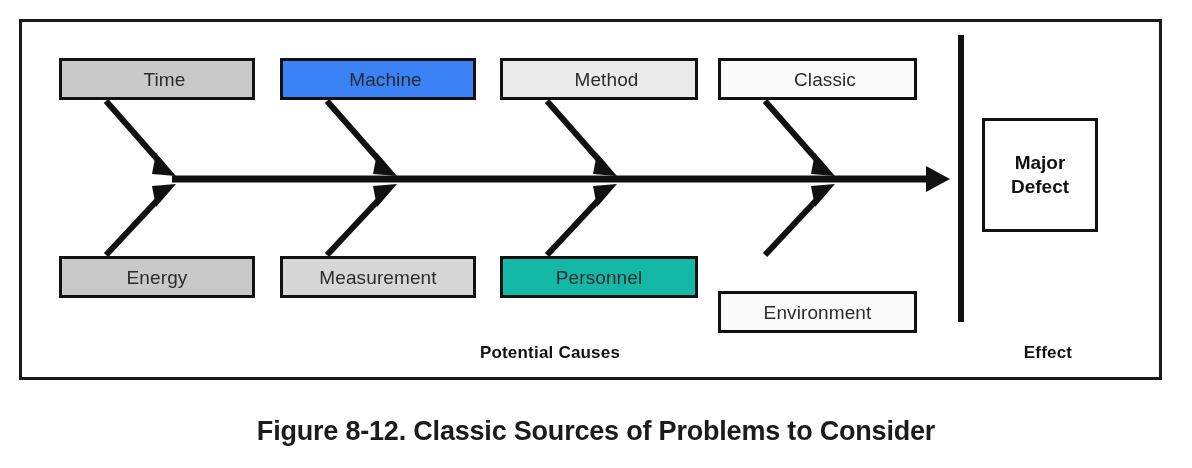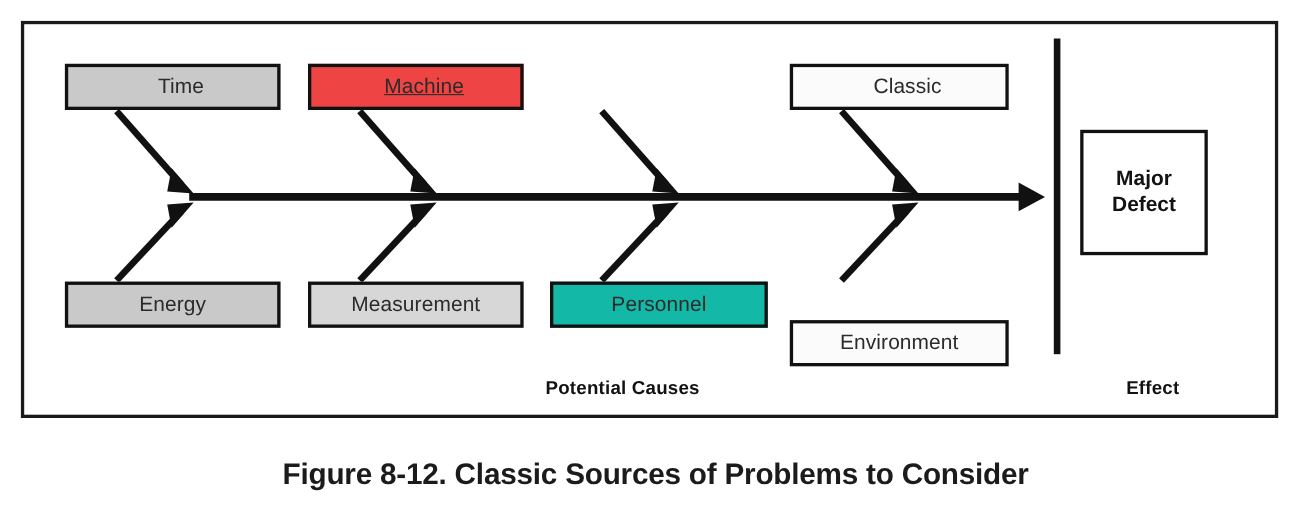--- a/index.html
+++ b/index.html
@@ -98,21 +98,21 @@
   .section-label {
     position: absolute;
     font-weight: bold;
     font-size: 17px;
     color: #121212;
     white-space: nowrap;
     font-stretch: condensed;
     letter-spacing: 0.2px;
   }
   #label-causes {
-    left: 16px;
+    left: 0;
     top: 343px;
     width: 1100px;
     text-align: center;
   }
   #label-effect {
     left: 962px;
     top: 343px;
     width: 172px;
     text-align: center;
   }
@@ -187,22 +187,25 @@
     </g>
     <g>
       <line x1="765" y1="255" x2="824" y2="192" stroke="#111111" stroke-width="6"></line>
       <polygon points="811,186 835,184 815,207" fill="#111111"></polygon>
     </g>
   </svg>
 
   <div class="cause-box row-top col-1" style="background: rgb(201, 201, 201);">
     <span class="cause-label">Time</span>
   </div>
-  <div class="cause-box row-top col-2" style="background: #ef4444; text-decoration: underline;">
+  <div class="cause-box row-top col-2" style="background: #3b82f6;">
     <span class="cause-label">Machine</span>
+  </div>
+  <div class="cause-box row-top col-3" style="background: rgb(234, 234, 234);">
+    <span class="cause-label">Method</span>
   </div>
   <div class="cause-box row-top col-4" style="background: rgb(251, 251, 251);">
     <span class="cause-label">Classic</span>
   </div>
 
   <div class="cause-box row-bottom col-1" style="background: rgb(201, 201, 201);">
     <span class="cause-label">Energy</span>
   </div>
   <div class="cause-box row-bottom col-2" style="background: rgb(215, 215, 215);">
     <span class="cause-label">Measurement</span>

